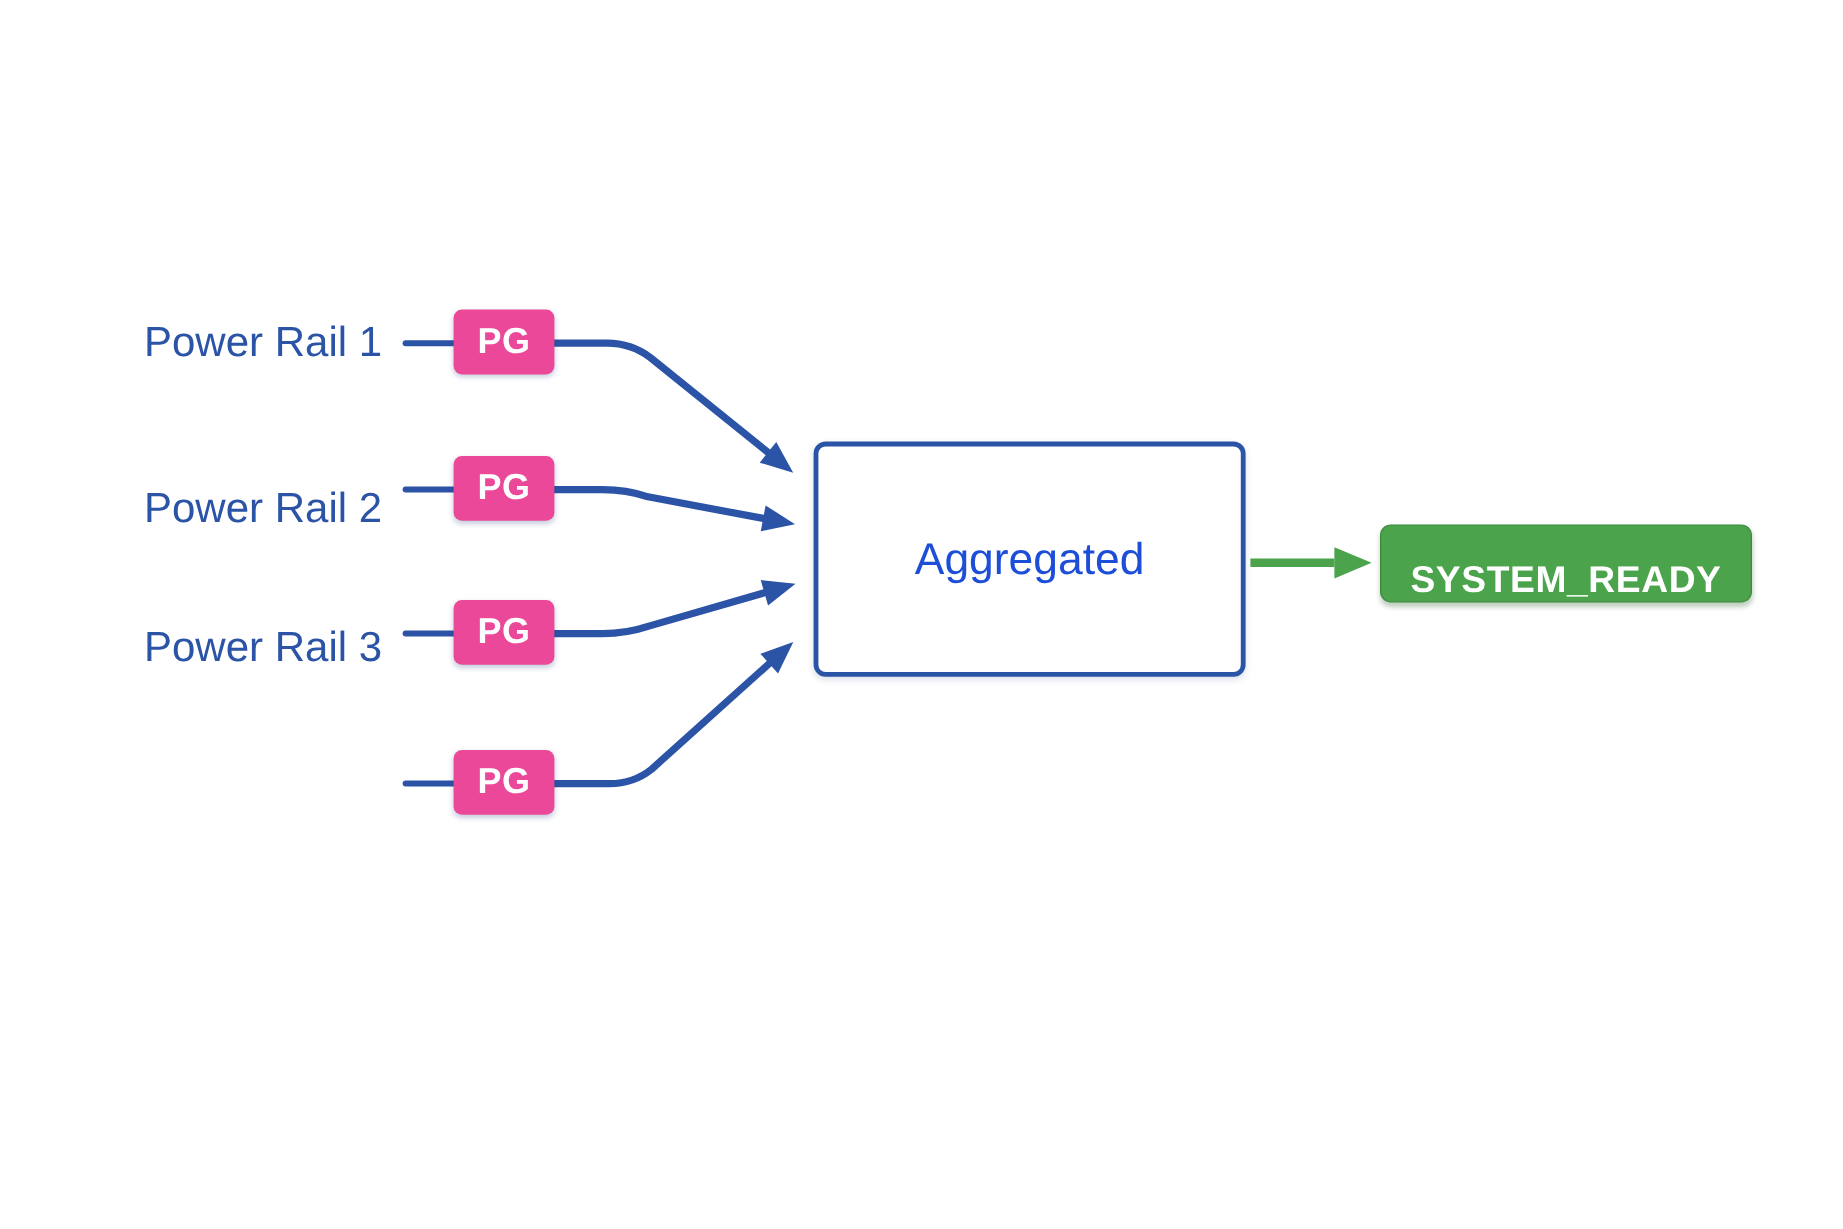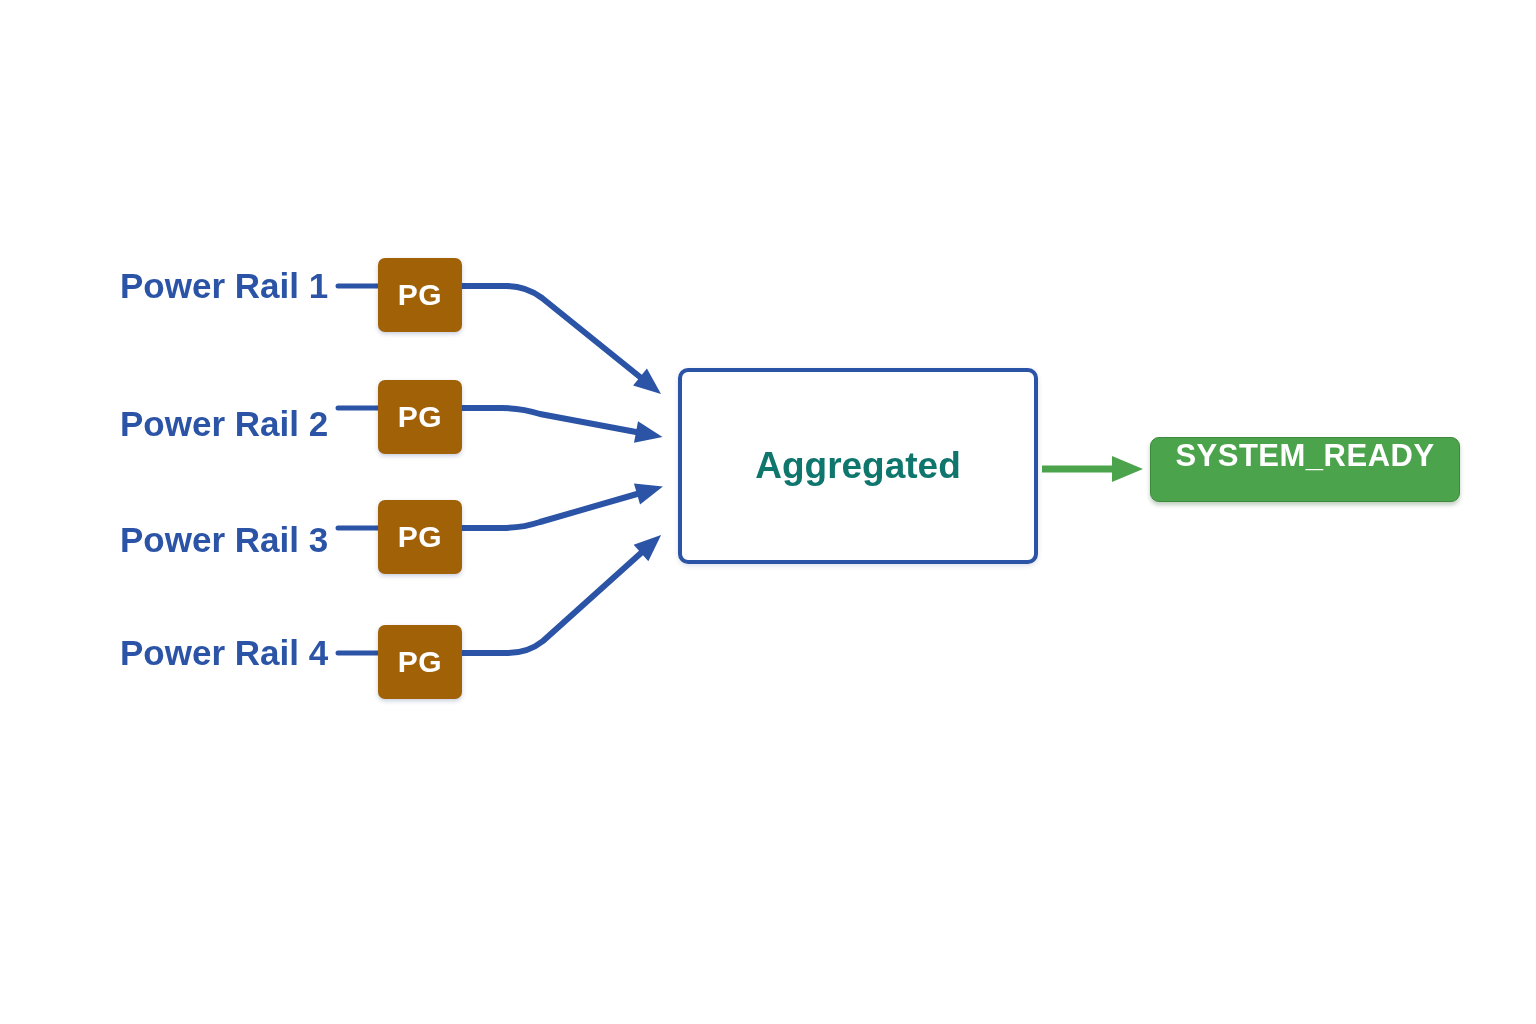--- a/index.html
+++ b/index.html
@@ -12,30 +12,30 @@
     font-family: "Liberation Sans", sans-serif;
   }
   .wires { position: absolute; left: 0; top: 0; width: 1536px; height: 1024px; }
 
   .rail-label {
     position: absolute;
     left: 120px;
     height: 48px;
     line-height: 48px;
     font-size: 35px;
-    font-weight: bold;
+    font-weight: normal;
     color: #2B53A6;
     white-space: nowrap;
   }
   .pg-box {
     position: absolute;
     left: 378px;
     width: 84px;
-    height: 74px;
-    background: #a16207;
+    height: 54px;
+    background: #ec4899;
     border-radius: 7px;
     display: flex;
     align-items: center;
     justify-content: center;
     box-shadow: 0 2px 4px rgba(30, 60, 120, 0.25);
   }
   .pg-box span {
     color: #ffffff;
     font-size: 30px;
     font-weight: bold;
@@ -52,40 +52,40 @@
     border: 4px solid #2B53A6;
     border-radius: 10px;
     box-sizing: border-box;
     display: flex;
     flex-direction: column;
     align-items: center;
     justify-content: center;
     box-shadow: 0 2px 5px rgba(30, 60, 120, 0.15);
   }
   .aggregator-box .title-line {
-    color: #0f766e;
+    color: #1d4ed8;
     font-size: 37px;
-    font-weight: bold;
+    font-weight: normal;
     line-height: 50px;
     text-align: center;
     white-space: nowrap;
   }
 
   .system-ready-box {
     position: absolute;
     left: 1150px;
     top: 437px;
     width: 310px;
     height: 65px;
     background: #4BA34B;
     border: 1px solid #3D8A3D;
     border-radius: 9px;
     box-sizing: border-box;
     display: flex;
-    align-items: flex-start;
+    align-items: flex-end;
     justify-content: center;
     box-shadow: 0 3px 4px rgba(40, 90, 40, 0.3);
   }
   .system-ready-box span {
     color: #ffffff;
     font-size: 31px;
     font-weight: bold;
     letter-spacing: 0.5px;
     white-space: nowrap;
   }
@@ -126,21 +126,20 @@
   <div class="rail-label" style="top:400px">Power Rail 2</div>
   <div class="pg-box" style="top:380px">
     <span>PG</span>
   </div>
 
   <div class="rail-label" style="top:516px">Power Rail 3</div>
   <div class="pg-box" style="top:500px">
     <span>PG</span>
   </div>
 
-  <div class="rail-label" style="top:629px">Power Rail 4</div>
   <div class="pg-box" style="top:625px">
     <span>PG</span>
   </div>
 
   <div class="aggregator-box">
     <div class="title-line">Aggregated</div>
   </div>
 
   <div class="system-ready-box">
     <span>SYSTEM_READY</span>

